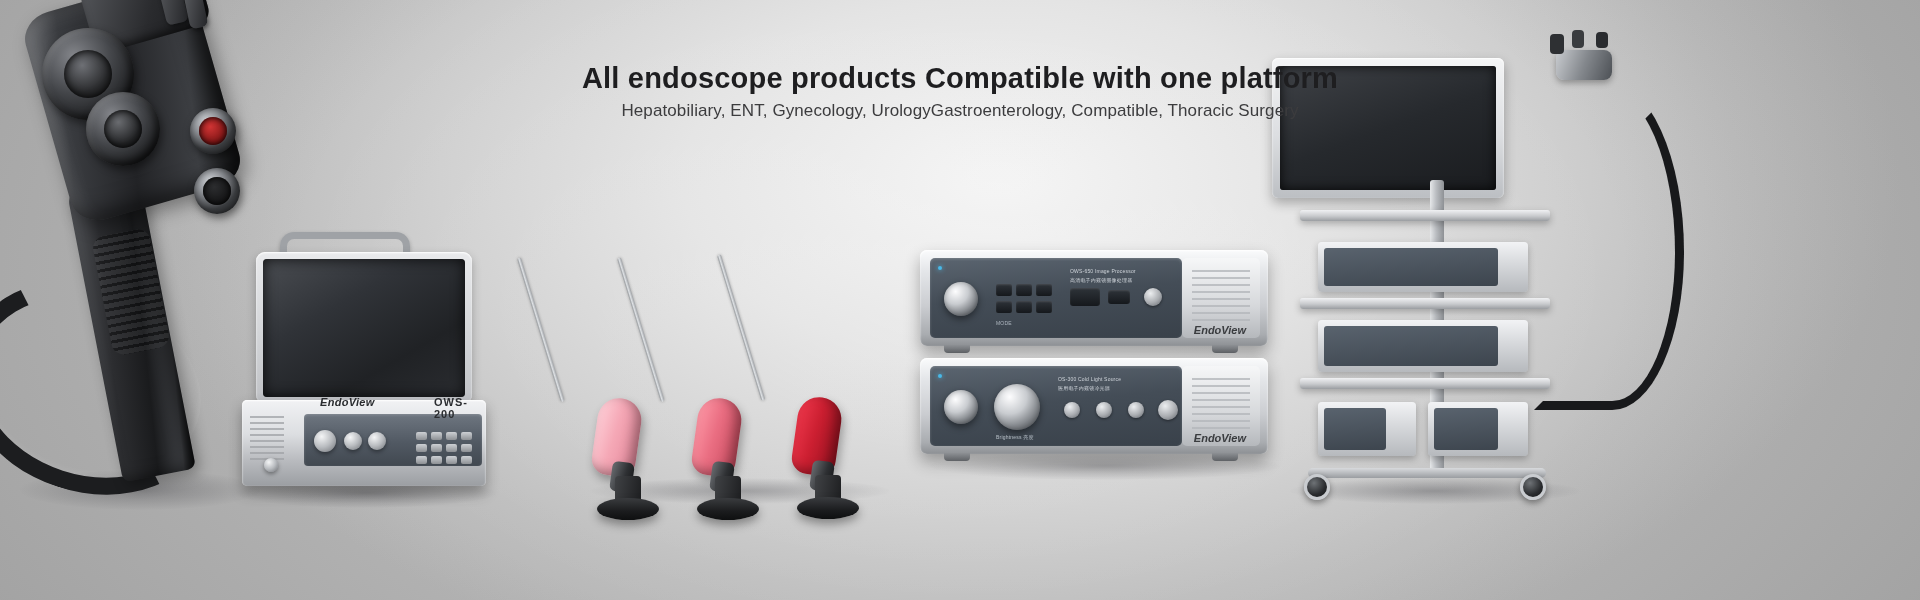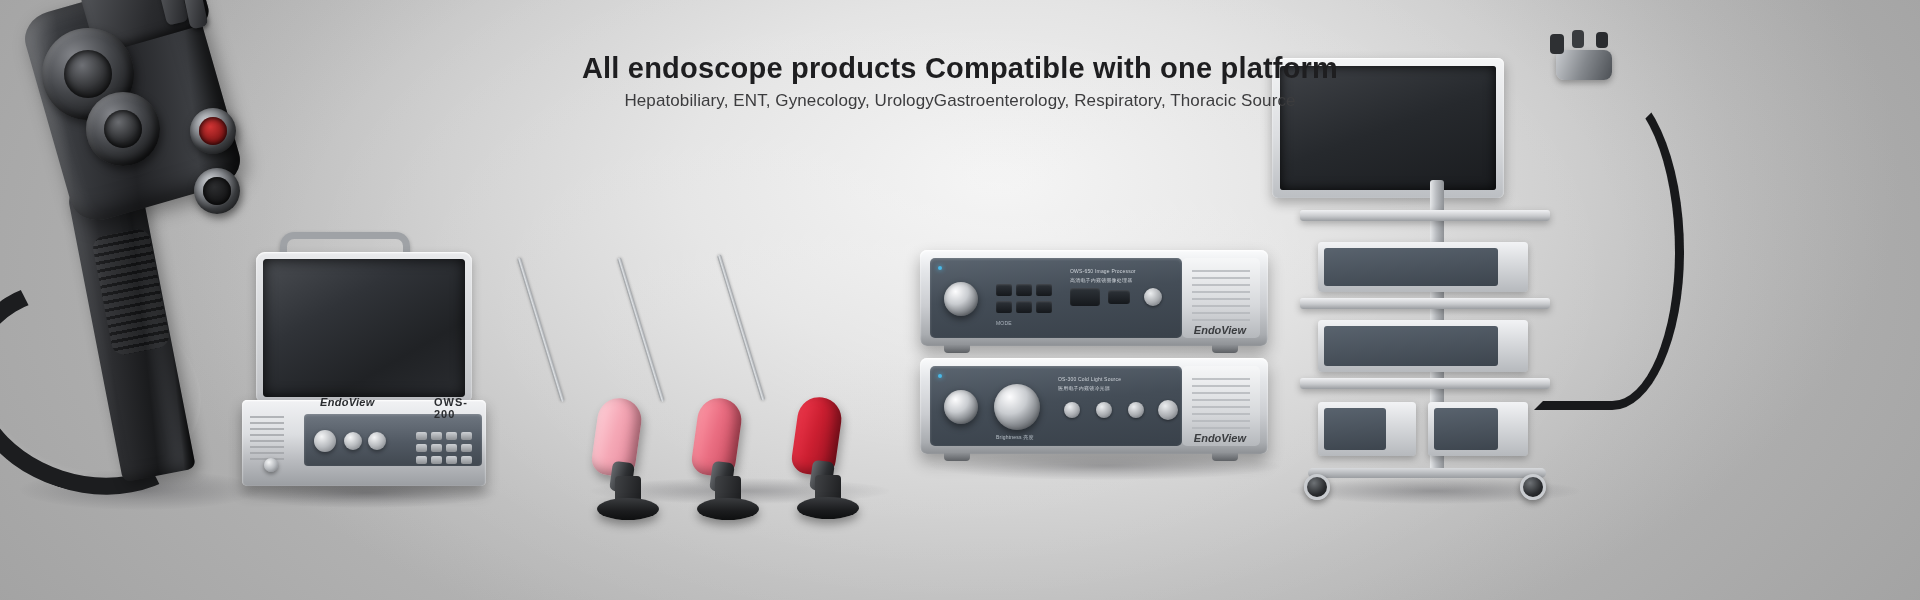--- a/index.html
+++ b/index.html
@@ -21,21 +21,21 @@
   }
   
   .textblock { position: absolute; left: 0; top: 52px; width: 1920px; text-align: center; z-index: 40; }
   .headline {
     font-size: 62px; font-weight: 700; color: #3a3a3c; letter-spacing: 2px;
     text-shadow: 1px 2px 3px rgba(120,120,120,0.55);
     line-height: 1.08; white-space: nowrap;
   }
   .headline .gap { display:inline-block; width: 26px; }
   .subhead {
-    margin-top: 0; font-size: 29px; font-weight: 700; color: #1e1e20;
+    margin-top: 10px; font-size: 29px; font-weight: 700; color: #1e1e20;
     letter-spacing: .2px; white-space: nowrap;
   }
   .spec-cn { margin-top: 28px; font-size: 19px; color: #3c3c3e; letter-spacing: .5px; }
   .spec-en { margin-top: 6px; font-size: 17px; color: #3c3c3e; letter-spacing: .1px; }
 
   
   .dev { position: absolute; }
   .shadow-el { position:absolute; border-radius:50%; background: radial-gradient(ellipse at center, rgba(70,70,75,.40) 0%, rgba(70,70,75,0) 72%); }
 
   
@@ -379,16 +379,16 @@
       <div style="position:absolute; left:32px; top:-8px; width:12px; height:18px; border-radius:4px; background:#3a3c3f;"></div>
       <div style="position:absolute; left:56px; top:-6px; width:12px; height:16px; border-radius:4px; background:#2a2c2f;"></div>
     </div>
   </div>
   <div class="shadow-el" style="left:1290px; top:478px; width:290px; height:26px;"></div>
 
   <div class="vignette"></div>
 
   <div class="textblock">
     <div class="subhead">All endoscope products Compatible with one platform</div>
-    <div class="spec-en">Hepatobiliary, ENT, Gynecology, UrologyGastroenterology, Respiratory, Thoracic Source</div>
+    <div class="spec-en">Hepatobiliary, ENT, Gynecology, UrologyGastroenterology, Compatible, Thoracic Surgery</div>
   </div>
 
 </div>
 
 </body></html>

